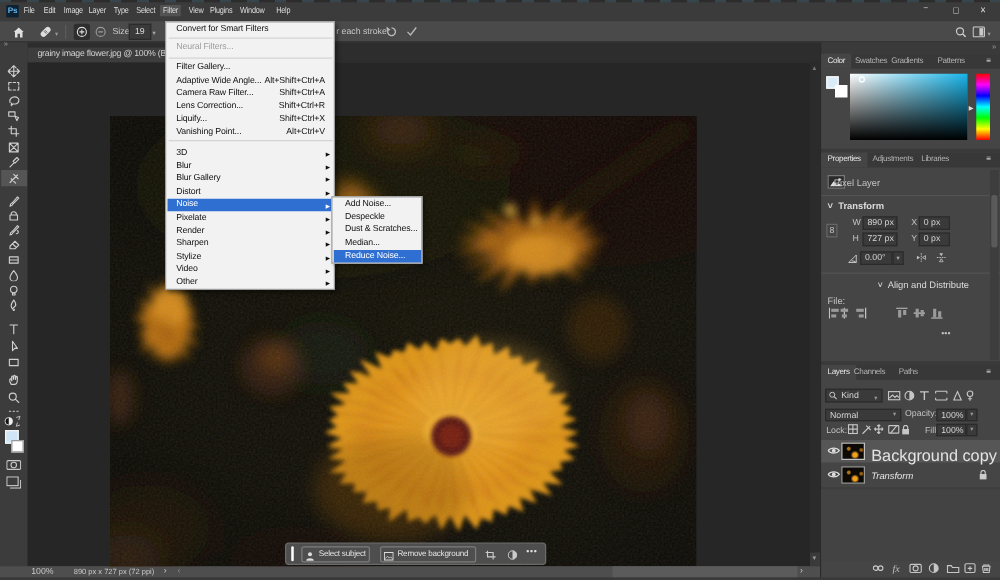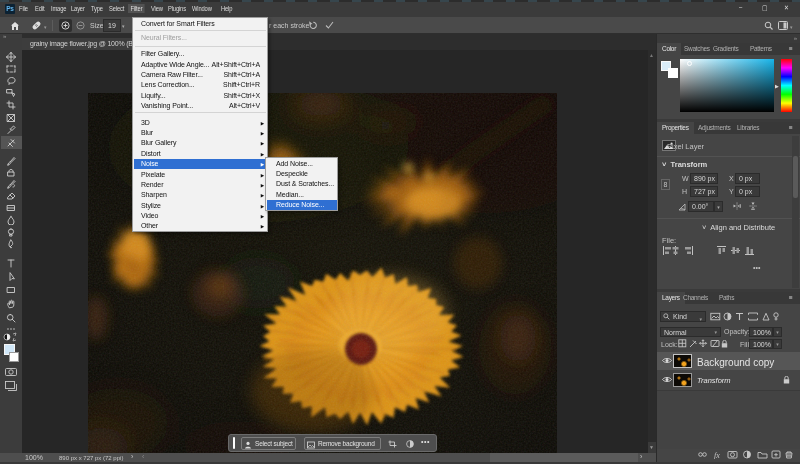--- a/index.html
+++ b/index.html
@@ -515,21 +515,21 @@
         </svg>
       <span class="lb" style="left:83px;top:49px;">Fill:</span>
       <div class="inp" style="left:92px;top:47px;width:24px;height:10px;line-height:9px;padding-left:3px;">100%</div>
       <div class="abs" style="left:116px;top:47px;width:9px;height:10px;background:#3a3a3a;border:1px solid #2b2b2b;color:#999;font-size:5px;text-align:center;line-height:9px;">▾</div>
       <div class="abs" style="left:0;top:60px;width:144px;height:18px;background:#565656;"></div>
       <svg class="abs" style="left:5px;top:65px;" width="10" height="7" viewBox="0 0 10 7">
           <path d="M0.5 3.5 C2.5 0.8 7.5 0.8 9.5 3.5 C7.5 6.2 2.5 6.2 0.5 3.5 Z" fill="none" stroke="#ddd" stroke-width="0.9"></path>
           <circle cx="5" cy="3.5" r="1.5" fill="#ddd"></circle>
         </svg>
       <div class="abs" style="left:16px;top:62px;width:19px;height:14px;background:#0d0a06;border:1px solid #c2c2c2;background-image:radial-gradient(circle 3.5px at 10px 9px,#f2a31e 45%,rgba(0,0,0,0) 100%),radial-gradient(circle 2px at 5px 4px,#b07314 50%,rgba(0,0,0,0) 100%),radial-gradient(circle 2px at 15px 5px,#935c10 50%,rgba(0,0,0,0) 100%);"></div>
-      <span class="abs" style="left:40px;top:65px;color:#e4e4e4;font-size:10px;">Background copy</span>
+      <span class="abs" style="left:40px;top:65px;color:#e4e4e4;font-size:13px;">Background copy</span>
       <svg class="abs" style="left:5px;top:84px;" width="10" height="7" viewBox="0 0 10 7">
           <path d="M0.5 3.5 C2.5 0.8 7.5 0.8 9.5 3.5 C7.5 6.2 2.5 6.2 0.5 3.5 Z" fill="none" stroke="#ddd" stroke-width="0.9"></path>
           <circle cx="5" cy="3.5" r="1.5" fill="#ddd"></circle>
         </svg>
       <div class="abs" style="left:16px;top:81px;width:19px;height:14px;background:#0d0a06;border:1px solid #999;background-image:radial-gradient(circle 3.5px at 10px 9px,#f2a31e 45%,rgba(0,0,0,0) 100%),radial-gradient(circle 2px at 5px 4px,#b07314 50%,rgba(0,0,0,0) 100%),radial-gradient(circle 2px at 15px 5px,#935c10 50%,rgba(0,0,0,0) 100%);"></div>
       <span class="abs" style="left:40px;top:84px;color:#e4e4e4;font-size:7.5px;font-style:italic;">Transform</span>
       <svg class="abs" style="left:126px;top:84px;" width="7" height="8" viewBox="0 0 7 8">
           <rect x="0.8" y="3.2" width="5.4" height="4.3" fill="#ccc"></rect>
           <path d="M1.8 3.2 V2 A1.7 1.7 0 0 1 5.2 2 V3.2" fill="none" stroke="#ccc" stroke-width="0.9"></path>
         </svg>

